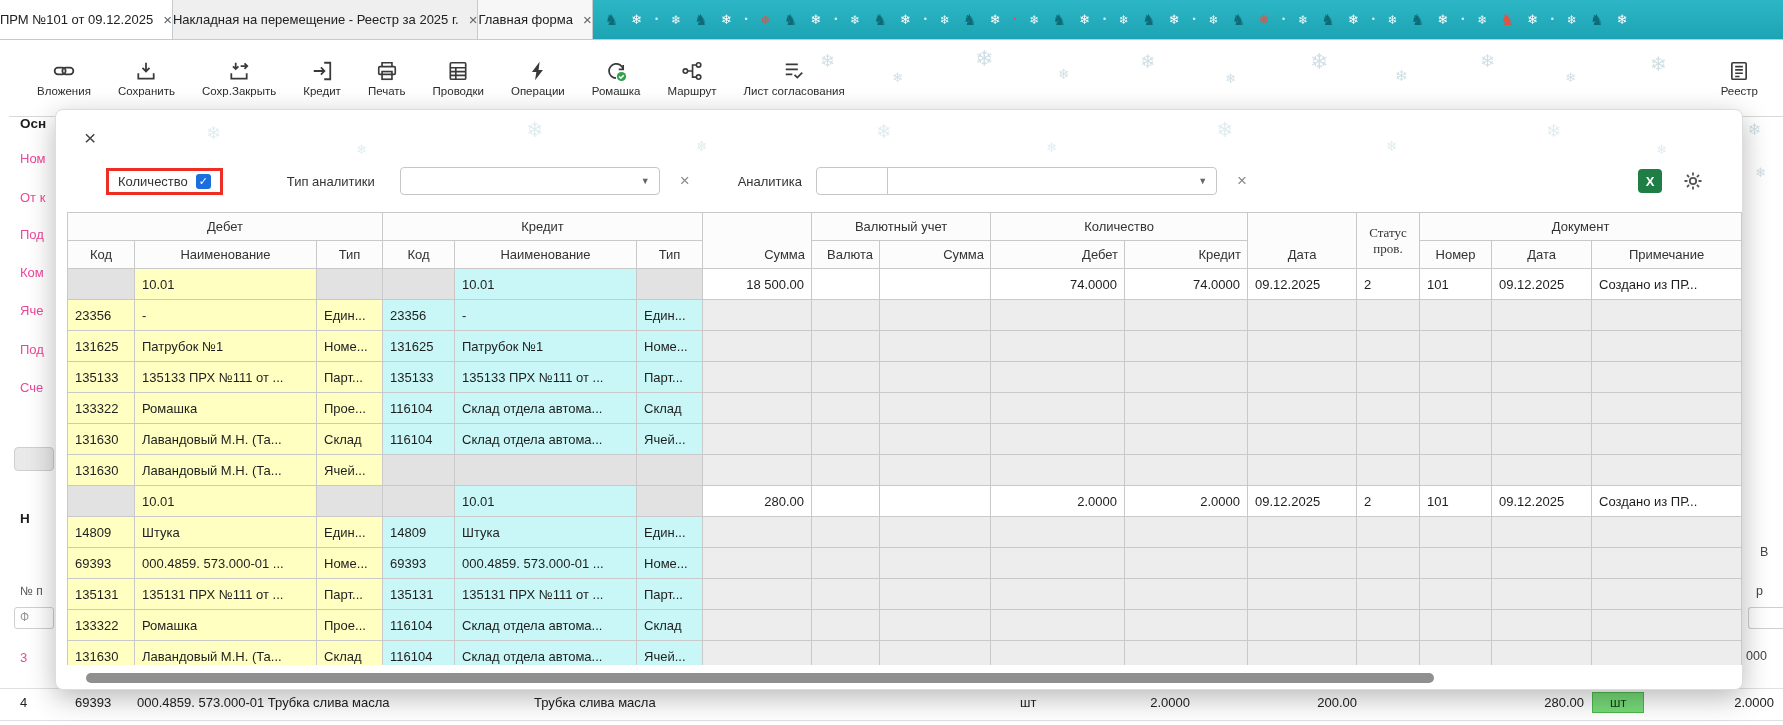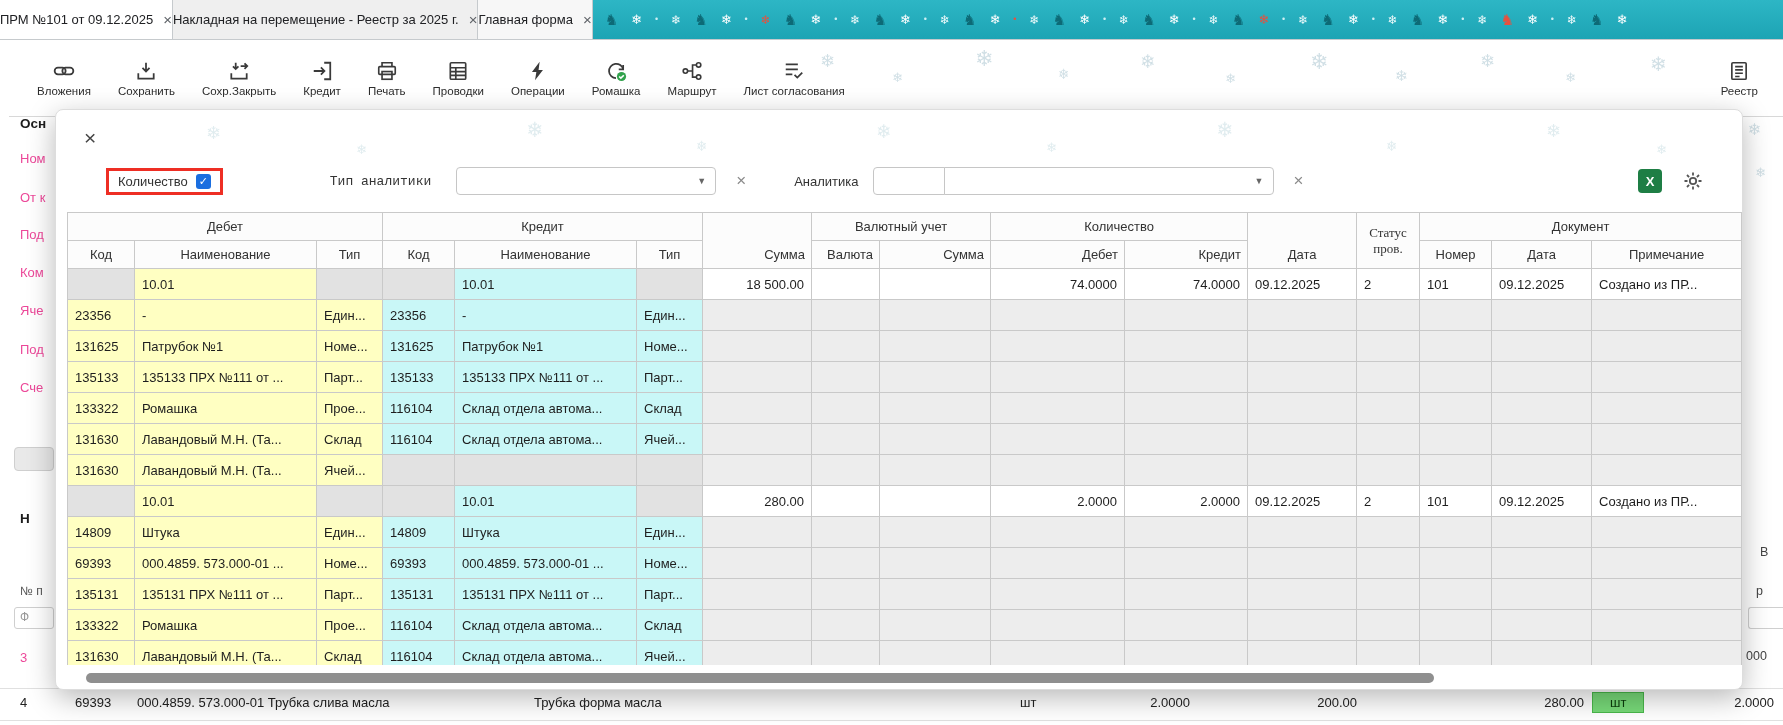--- a/index.html
+++ b/index.html
@@ -56,21 +56,21 @@
   .modal { position:absolute; left:55px; top:109px; width:1688px; height:581px; background:#fff;
            border:1px solid #ddd; border-radius:8px; box-shadow:0 8px 28px rgba(0,0,0,.28);
            z-index:10; display:flex; flex-direction:column; }
   .m-header { display:flex; align-items:center; padding:16px 18px 7px 24px; }
   .m-title { flex:1; font-size:15.5px; font-weight:700; color:#1c1c1c; }
   .m-close { font-size:21px; color:#444; cursor:pointer; padding:0 4px; }
   .m-filters { display:flex; align-items:center; height:48px; font-size:13px; color:#333; padding:0 20px; }
   .qty-box { display:flex; align-items:center; gap:8px; border:3px solid #ee2e24; padding:3px 9px; margin-left:30px; }
   .checkbox { width:15px; height:15px; background:#1a6ee0; border-radius:3px; color:#fff; font-size:11px;
               line-height:15px; text-align:center; cursor:pointer; }
-  .lbl-type { margin-left:107px;font-family:Liberation Mono, monospace; }
+  .lbl-type { margin-left:64px; }
   .select { height:28px; border:1px solid #c6c6c6; border-radius:4px; background:#fff; display:flex;
             align-items:center; justify-content:flex-end; padding:0 9px; cursor:pointer; }
   .sel-type { width:260px; margin-left:25px; }
   .chev { color:#666; font-size:9px; }
   .clear-x { color:#8a8a8a; font-size:17px; margin-left:20px; cursor:pointer; }
   .lbl-an { margin-left:48px; }
   .an-input { width:72px; height:28px; border:1px solid #c6c6c6; border-radius:4px 0 0 4px; margin-left:14px; background:#fff; }
   .sel-an { width:330px; margin-left:-1px; border-radius:0 4px 4px 0; }
   .excel-btn { margin-left:auto; width:24px; height:24px; background:#1e7e45; border-radius:4px; color:#fff;
                font-weight:700; font-size:13px; display:flex; align-items:center; justify-content:center;
@@ -323,21 +323,21 @@
 
   <span class="bgr" style="left:1760px; top:545px">В</span>
   <span class="bgr" style="left:1756px; top:584px">р</span>
   <div class="bg-input2"></div>
   <span class="bgr" style="left:1746px; top:649px">000</span>
 
   <div class="bottom-strip">
     <span class="bs" style="left:20px">4</span>
     <span class="bs" style="left:75px">69393</span>
     <span class="bs" style="left:137px">000.4859. 573.000-01 Трубка слива масла</span>
-    <span class="bs" style="left:534px">Трубка форма масла</span>
+    <span class="bs" style="left:534px">Трубка слива масла</span>
     <span class="bs" style="left:1020px">шт</span>
     <span class="bs num" style="left:1120px;width:70px">2.0000</span>
     <span class="bs num" style="left:1295px;width:62px">200.00</span>
     <span class="bs num" style="left:1518px;width:66px">280.00</span>
     <span class="unit-green" style="left:1592px">шт</span>
     <span class="bs num" style="left:1712px;width:62px">2.0000</span>
   </div>
 
   <div class="modal">
     <div class="m-header">

